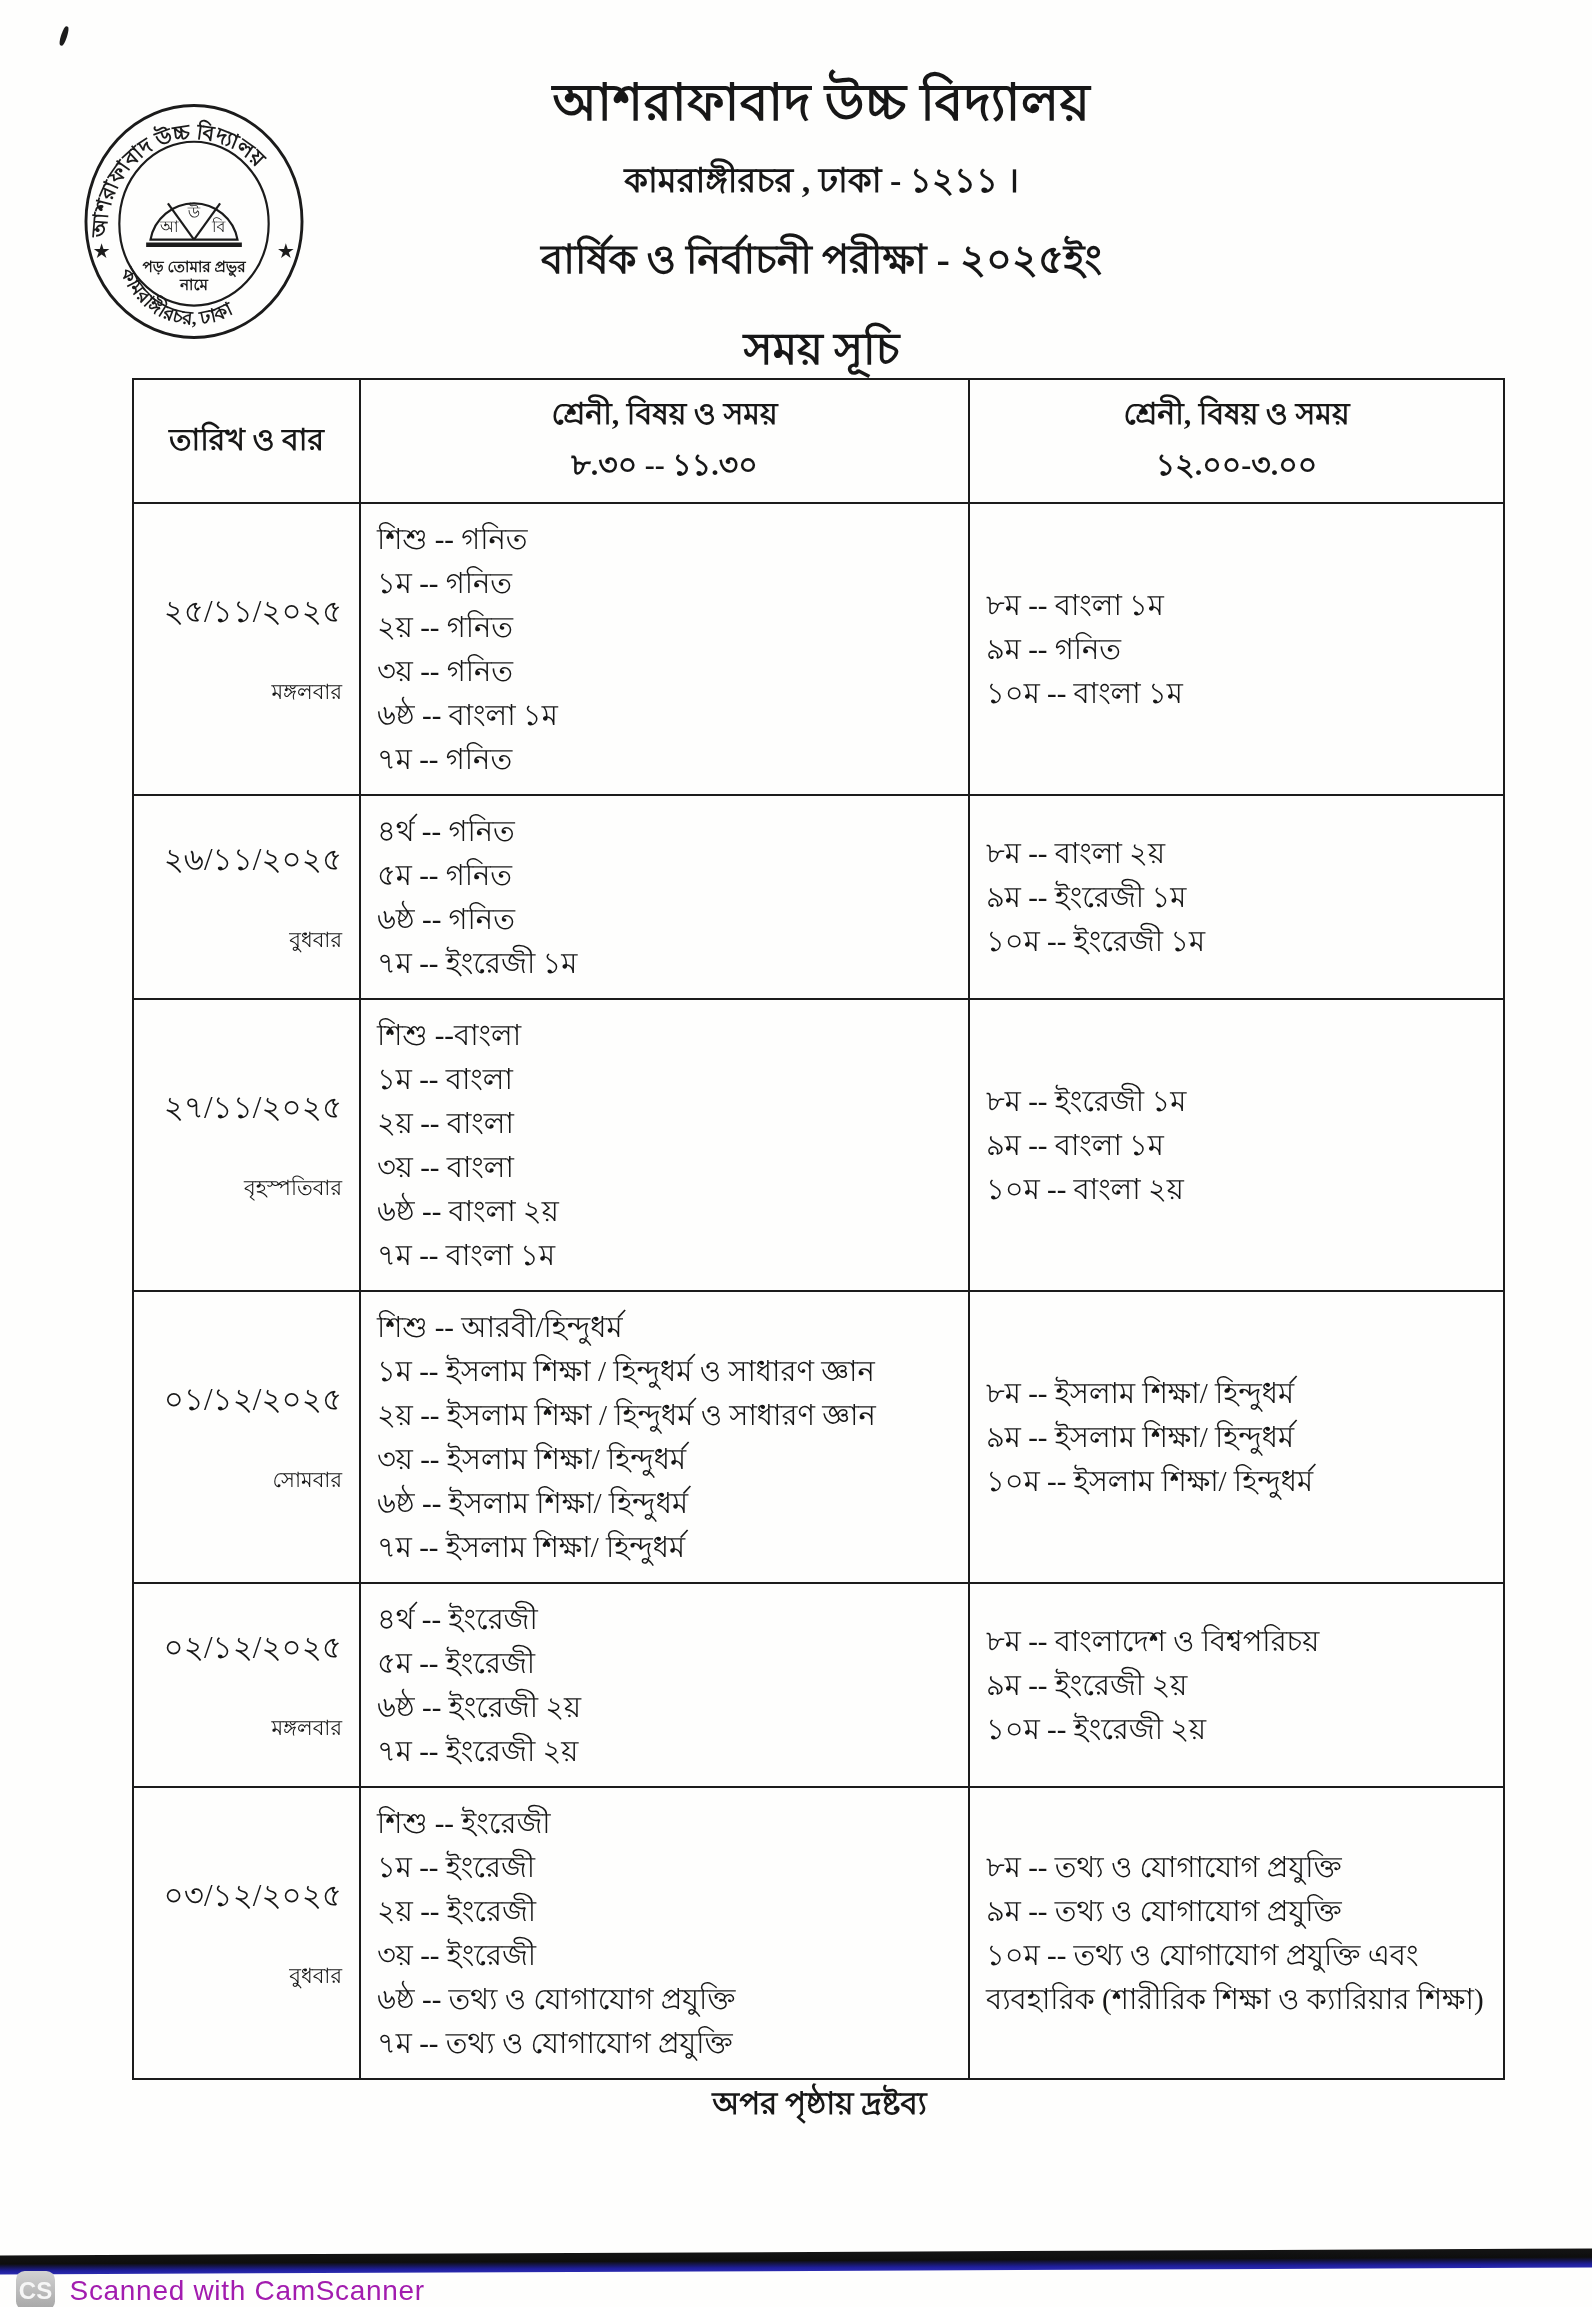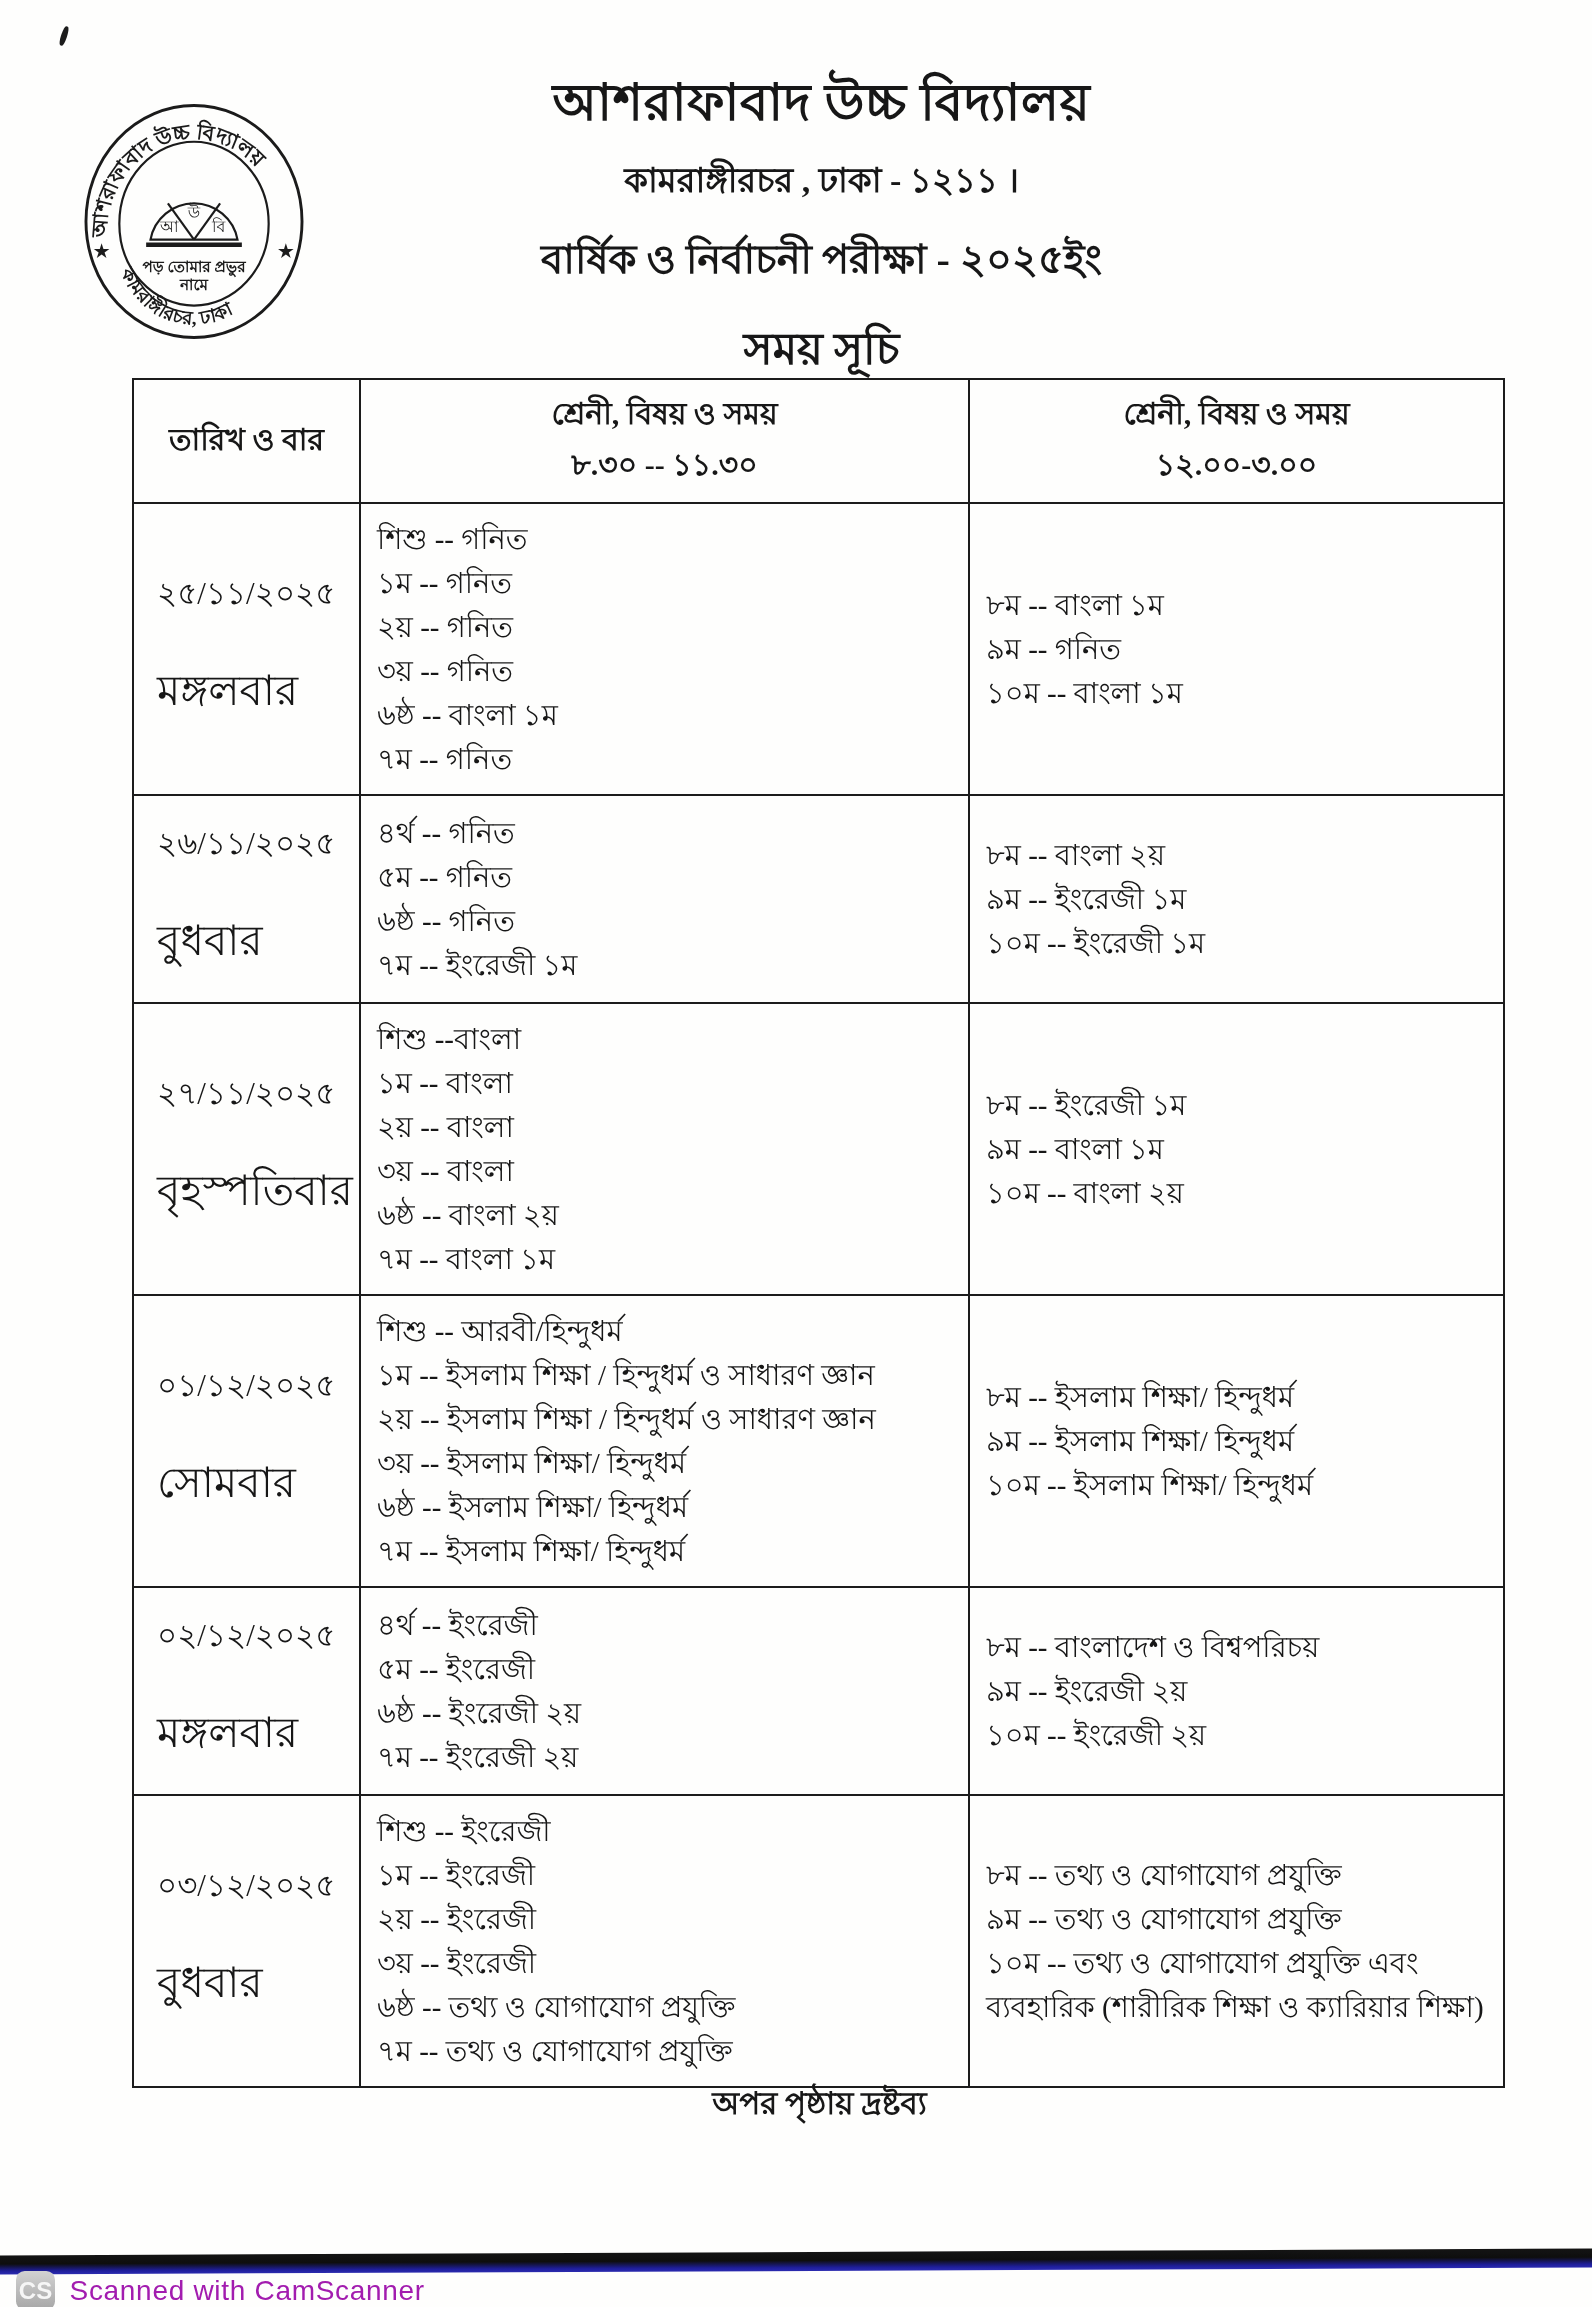--- a/index.html
+++ b/index.html
@@ -36,23 +36,23 @@
     width:1371px;border-collapse:collapse;table-layout:fixed;
   }
   table.schedule th, table.schedule td{
     border:2.2px solid #1c1c1c;
     vertical-align:middle;
   }
   th .th-line1{font-size:30px;font-weight:bold;}
   th .th-line2{font-size:30px;font-weight:bold;}
   th{padding:10.2px 5.8px;}
   td{padding:13px 8.7px 13px 16px;}
-  td.date-cell{text-align:left;padding:23px;}
+  td.date-cell{text-align:right;padding:17px;}
   .exam-date{font-size:31px;}
-  .exam-day{font-size:42px;margin-top:37px;}
+  .exam-day{font-size:21px;margin-top:37px;}
   .line{font-size:29px;line-height:44px;white-space:normal;}
   
   .footer-note{
     position:absolute;top:2079px;left:0;width:100%;
     text-align:center;padding-left:47px;box-sizing:border-box;
     font-size:31px;font-weight:bold;
   }
   
   .scan-band{
     position:absolute;left:-7.3px;top:2252px;width:1607px;height:19px;

